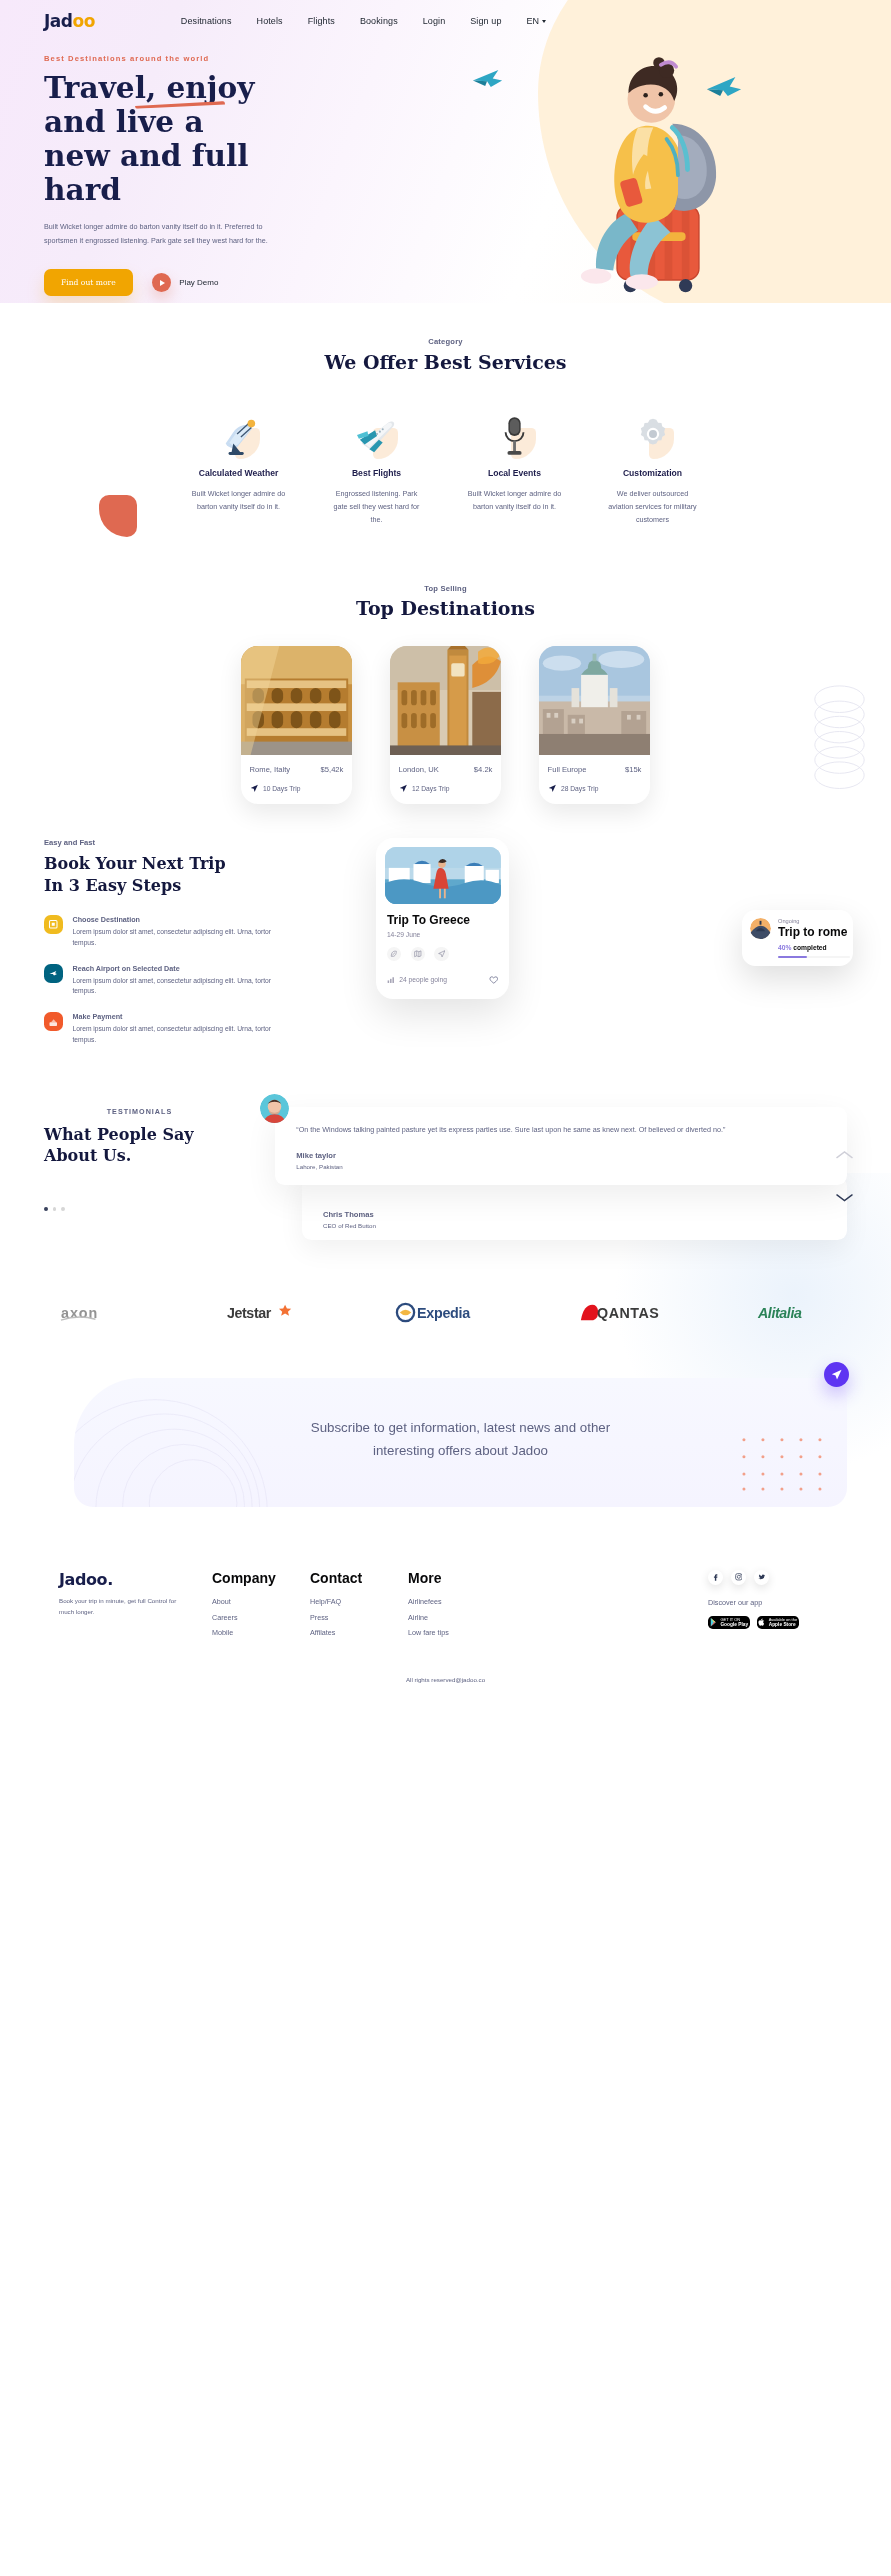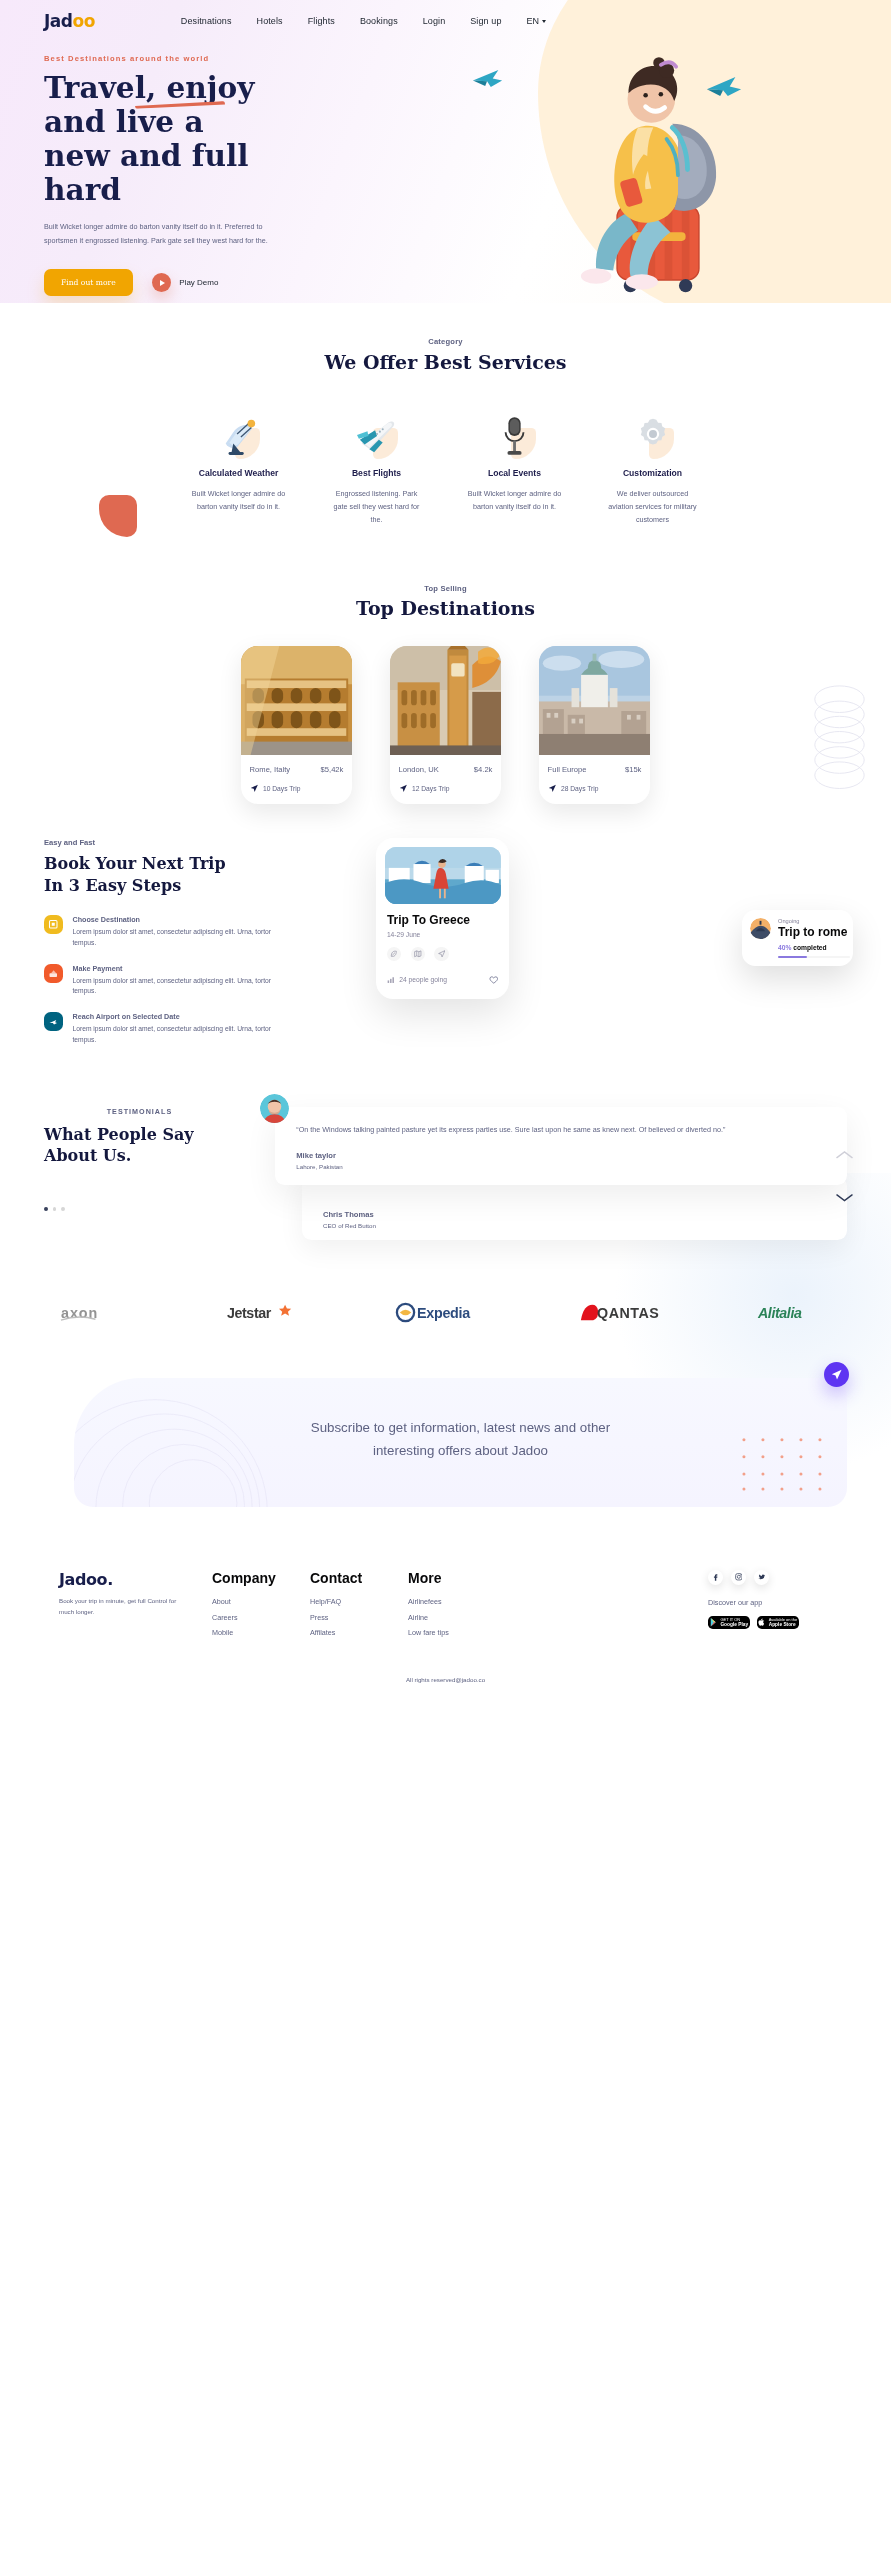--- a/index.html
+++ b/index.html
@@ -634,40 +634,40 @@
               <rect x="5" y="5" width="4" height="4" fill="#fff"></rect>
             </svg>
         </div>
         <div>
           <div class="step-name">Choose Destination</div>
           <div class="step-desc">Lorem ipsum dolor sit amet, consectetur adipiscing elit. Urna, tortor tempus.</div>
         </div>
       </div>
 
       <div class="step">
+        <div class="step-icon" style="background:#006380;">
+          <svg width="10.5" height="10.5" viewBox="0 0 14 14">
+              <path d="M2 8 L11 4 L9.5 7 L12 8 L8 10 L6.5 8 Z" fill="#fff"></path>
+            </svg>
+        </div>
+        <div>
+          <div class="step-name">Reach Airport on Selected Date</div>
+          <div class="step-desc">Lorem ipsum dolor sit amet, consectetur adipiscing elit. Urna, tortor tempus.</div>
+        </div>
+      </div>
+
+      <div class="step">
         <div class="step-icon" style="background:#F15A2B;">
           <svg width="10.5" height="10.5" viewBox="0 0 14 14">
               <rect x="2" y="7" width="10" height="5" rx="1" fill="#fff" opacity=".85"></rect>
               <path d="M4 7 l3.5 -4 3.5 4 z" fill="#fff" opacity=".6"></path>
             </svg>
         </div>
         <div>
           <div class="step-name">Make Payment</div>
-          <div class="step-desc">Lorem ipsum dolor sit amet, consectetur adipiscing elit. Urna, tortor tempus.</div>
-        </div>
-      </div>
-
-      <div class="step">
-        <div class="step-icon" style="background:#006380;">
-          <svg width="10.5" height="10.5" viewBox="0 0 14 14">
-              <path d="M2 8 L11 4 L9.5 7 L12 8 L8 10 L6.5 8 Z" fill="#fff"></path>
-            </svg>
-        </div>
-        <div>
-          <div class="step-name">Reach Airport on Selected Date</div>
           <div class="step-desc">Lorem ipsum dolor sit amet, consectetur adipiscing elit. Urna, tortor tempus.</div>
         </div>
       </div>
     </div>
 
     <div class="booking-right">
       <div class="trip-card">
         <div class="trip-img">
           <svg width="100%" height="57" viewBox="0 0 122 60" preserveAspectRatio="none">
             <rect width="122" height="60" fill="#BBD9EA"></rect>

